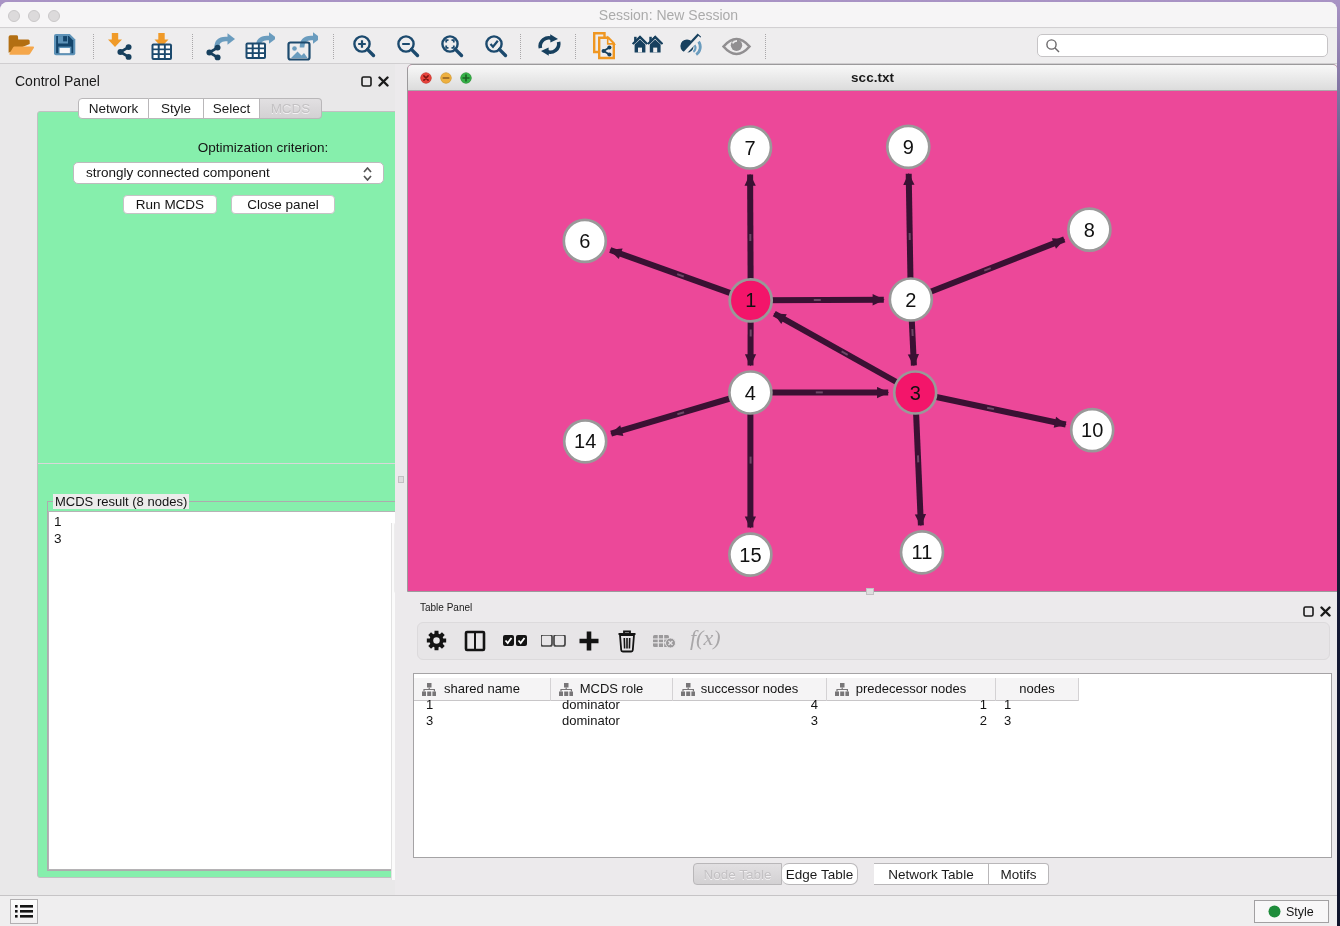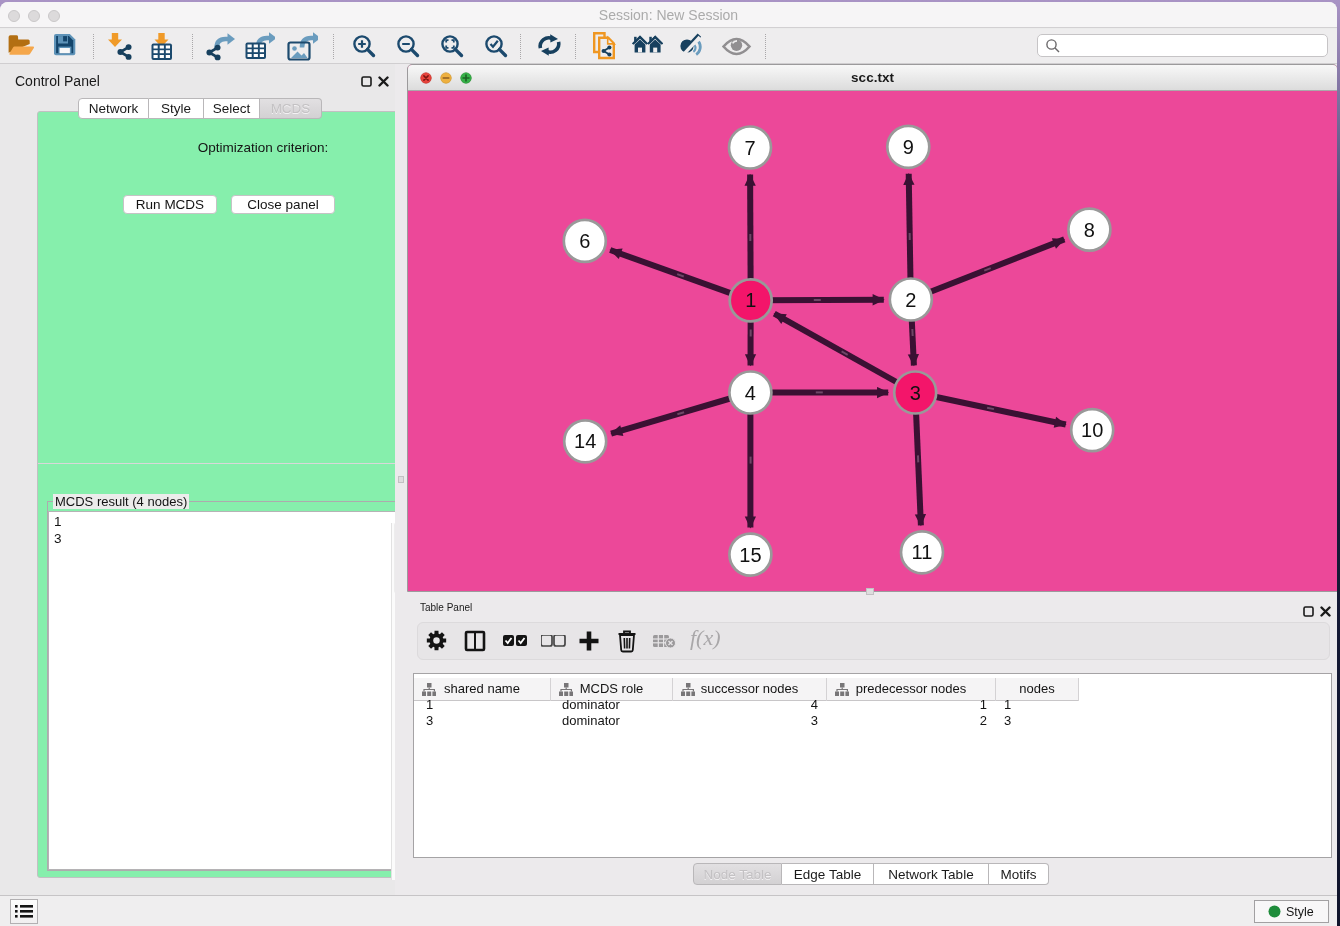--- a/index.html
+++ b/index.html
@@ -265,26 +265,32 @@
         <path d="M1.5 1.5 L9.5 9.5 M9.5 1.5 L1.5 9.5" stroke="#1a1a1a" stroke-width="2.4" stroke-linecap="round"></path>
       </svg>
     <div id="cptabs">
       <div class="tab" style="left:0;width:71px;border-left:1px solid #b9b7b9;border-radius:4px 0 0 4px;">Network</div>
       <div class="tab" style="left:71px;width:55px;">Style</div>
       <div class="tab" style="left:126px;width:56px;">Select</div>
       <div class="tab tabsel" style="left:182px;width:62px;border-radius:0 4px 4px 0;">MCDS</div>
     </div>
     <div id="cpcontent">
       <div id="optlabel">Optimization criterion:</div>
+      <div id="optsel">strongly connected component
+        <svg width="11" height="16" style="position:absolute;right:10px;top:3px" viewBox="0 0 11 16">
+            <path d="M2 6 L5.5 2 L9 6" fill="none" stroke="#555" stroke-width="1.7" stroke-linejoin="round"></path>
+            <path d="M2 10 L5.5 14 L9 10" fill="none" stroke="#555" stroke-width="1.7" stroke-linejoin="round"></path>
+          </svg>
+      </div>
       <div class="btn" style="left:85px;width:94px;">Run MCDS</div>
       <div class="btn" style="left:193px;width:104px;">Close panel</div>
       <div id="cpdivider"></div>
       <div id="fieldset">
         <div id="fsbox"></div>
-        <div id="fslabel">MCDS result (4 nodes)</div>
+        <div id="fslabel">MCDS result (8 nodes)</div>
         <div id="fstext">1<br>3
           <div id="fsscroll">
               <div id="fsthumb"></div>
             </div>
         </div>
       </div>
     </div>
   </div>
   <div id="vsplit">
       <div id="vgrip"></div>
@@ -473,21 +479,21 @@
       <div class="trow" style="left:413px;width:160px;top:23px;text-align:right">1</div>
       <div class="trow" style="left:590px;top:23px">1</div>
       <div class="trow" style="left:12px;top:39px">3</div>
       <div class="trow" style="left:148px;top:39px">dominator</div>
       <div class="trow" style="left:259px;width:145px;top:39px;text-align:right">3</div>
       <div class="trow" style="left:413px;width:160px;top:39px;text-align:right">2</div>
       <div class="trow" style="left:590px;top:39px">3</div>
     </div>
     <div id="tabsrow">
       <div class="btab tabsel" style="left:298px;width:89px;border-left:1px solid #b9b7b9;border-radius:4px 0 0 4px;">Node Table</div>
-      <div class="btab" style="left:387px;width:92px;">Edge Table</div>
+      <div class="btab" style="left:387px;width:76px;border-radius:7px;">Edge Table</div>
       <div class="btab" style="left:479px;width:115px;">Network Table</div>
       <div class="btab" style="left:594px;width:60px;border-radius:0 4px 4px 0;">Motifs</div>
     </div>
   </div>
   <div id="statusbar">
     <div id="listbtn">
       <svg width="18" height="15" style="position:absolute;left:4px;top:4px" viewBox="0 0 18 15">
           <g fill="#141414">
             <rect x="0" y="1" width="2.6" height="2.6"></rect>
             <rect x="5" y="1" width="13" height="2.6"></rect>

